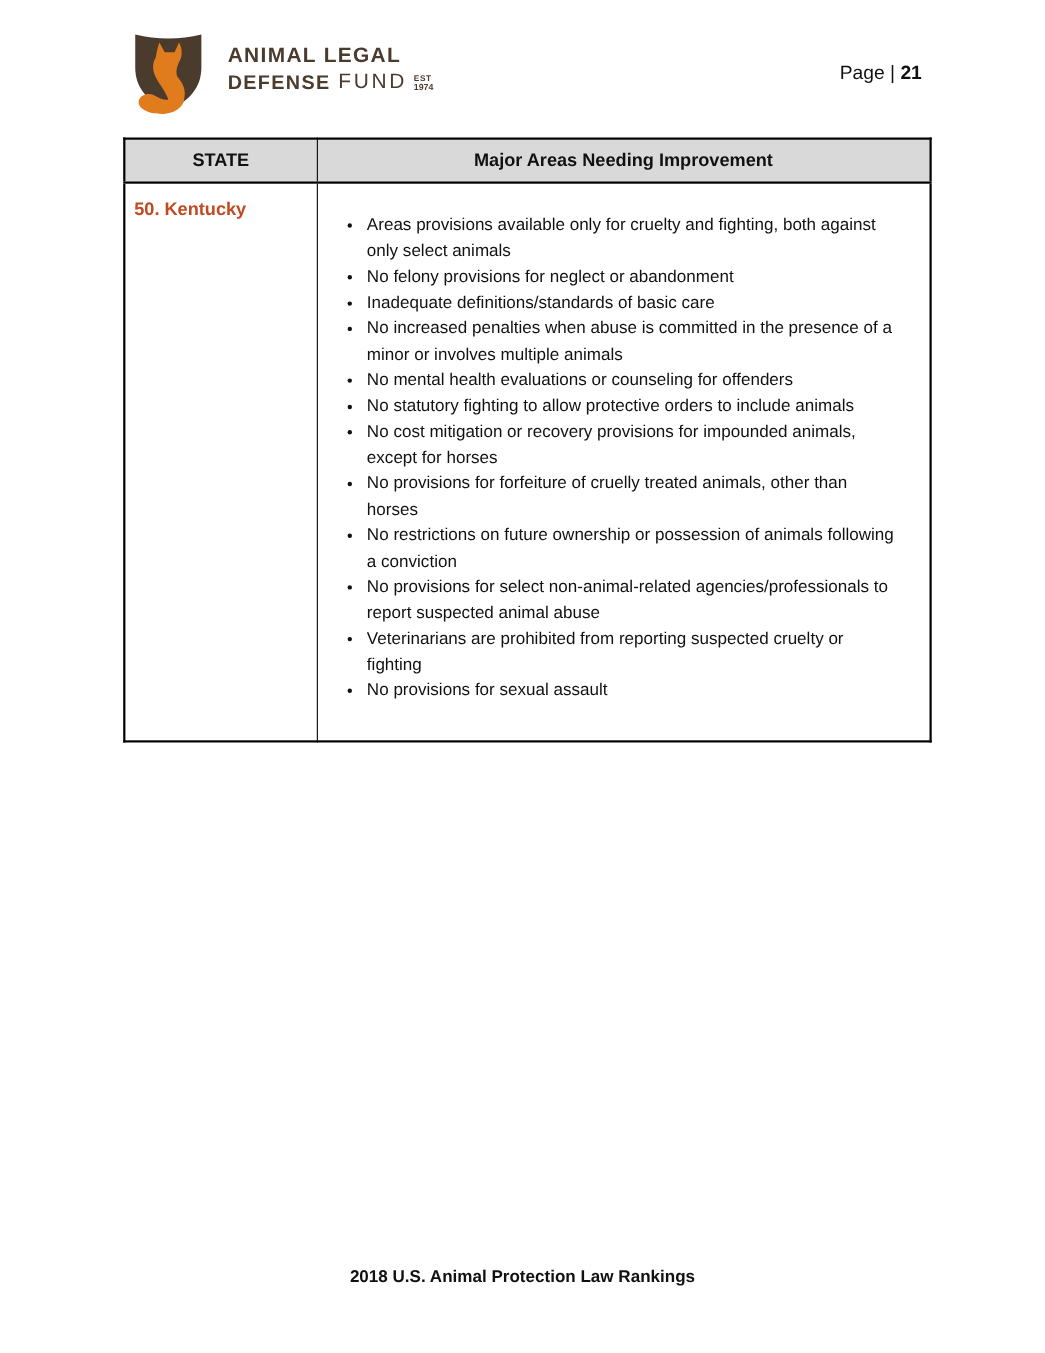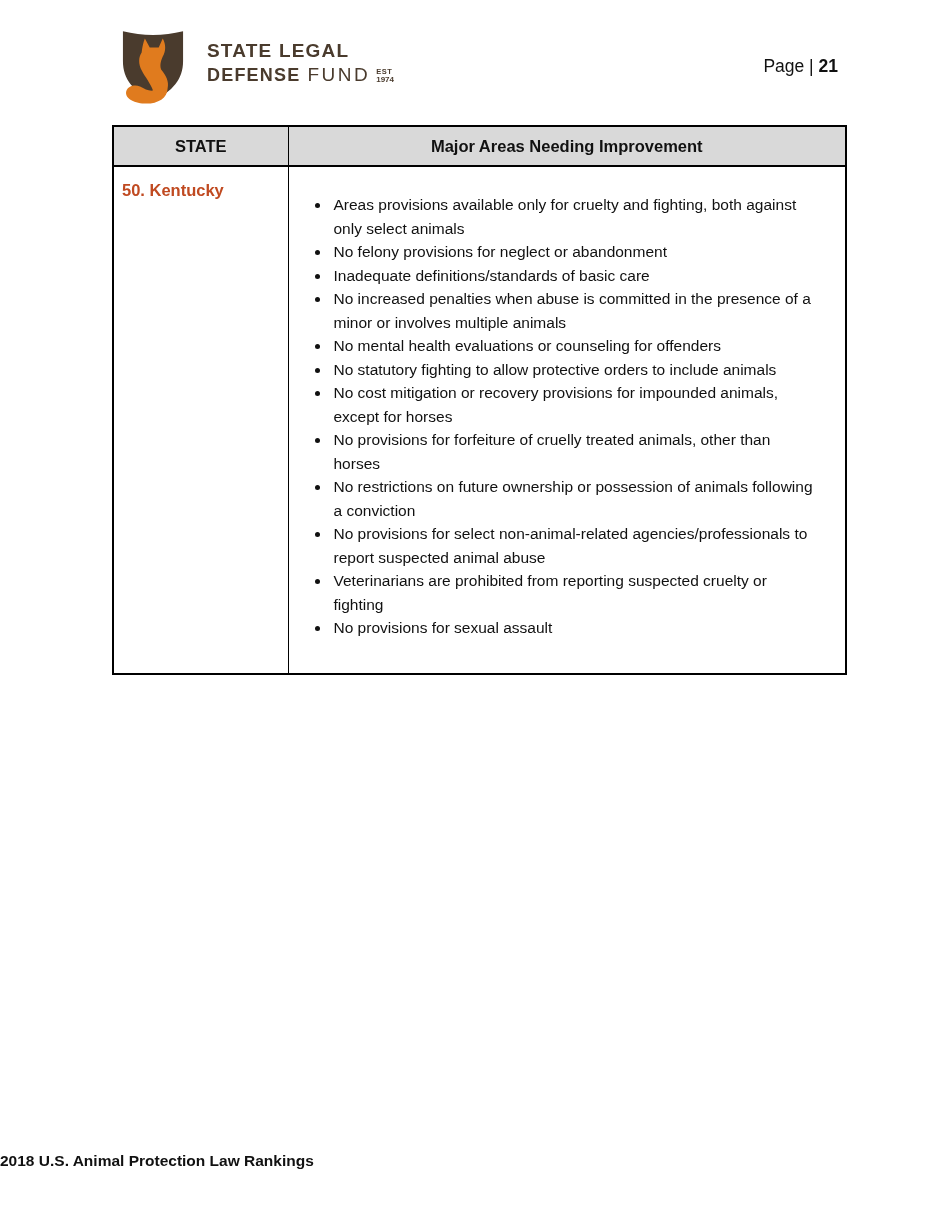--- a/index.html
+++ b/index.html
@@ -121,20 +121,21 @@
     padding-left:3px;
     color:#111;
   }
 
   
   .page-footer{
     position:absolute;
     top:1152px;
     left:0;
     width:100%;
+    text-align:center;
     font-size:15.5px;
     font-weight:bold;
     color:#111;
   }
 </style>
 </head>
 <body>
 
 <div class="page">
 
@@ -147,21 +148,21 @@
         C66,58 70,66 68,74
         C68,86 56,93 42,93
         C28,93 15,87 17,78
         C19,71 28,69 34,72
         C40,75 45,78 50,77
         C47,68 40,60 36,52
         C32,44 32,36 36,30
         C37,23 38,18 40,13 Z"></path>
     </svg>
     <div class="logo-text">
-      <div class="logo-line1">STATE LEGAL</div>
+      <div class="logo-line1">ANIMAL LEGAL</div>
       <div class="logo-line2">
         <span class="l2-bold">DEFENSE</span>
         <span class="l2-light">FUND</span>
         <span class="logo-est">
           <span class="est-label">EST</span>
           <span class="est-year">1974</span>
         </span>
       </div>
     </div>
   </div>

